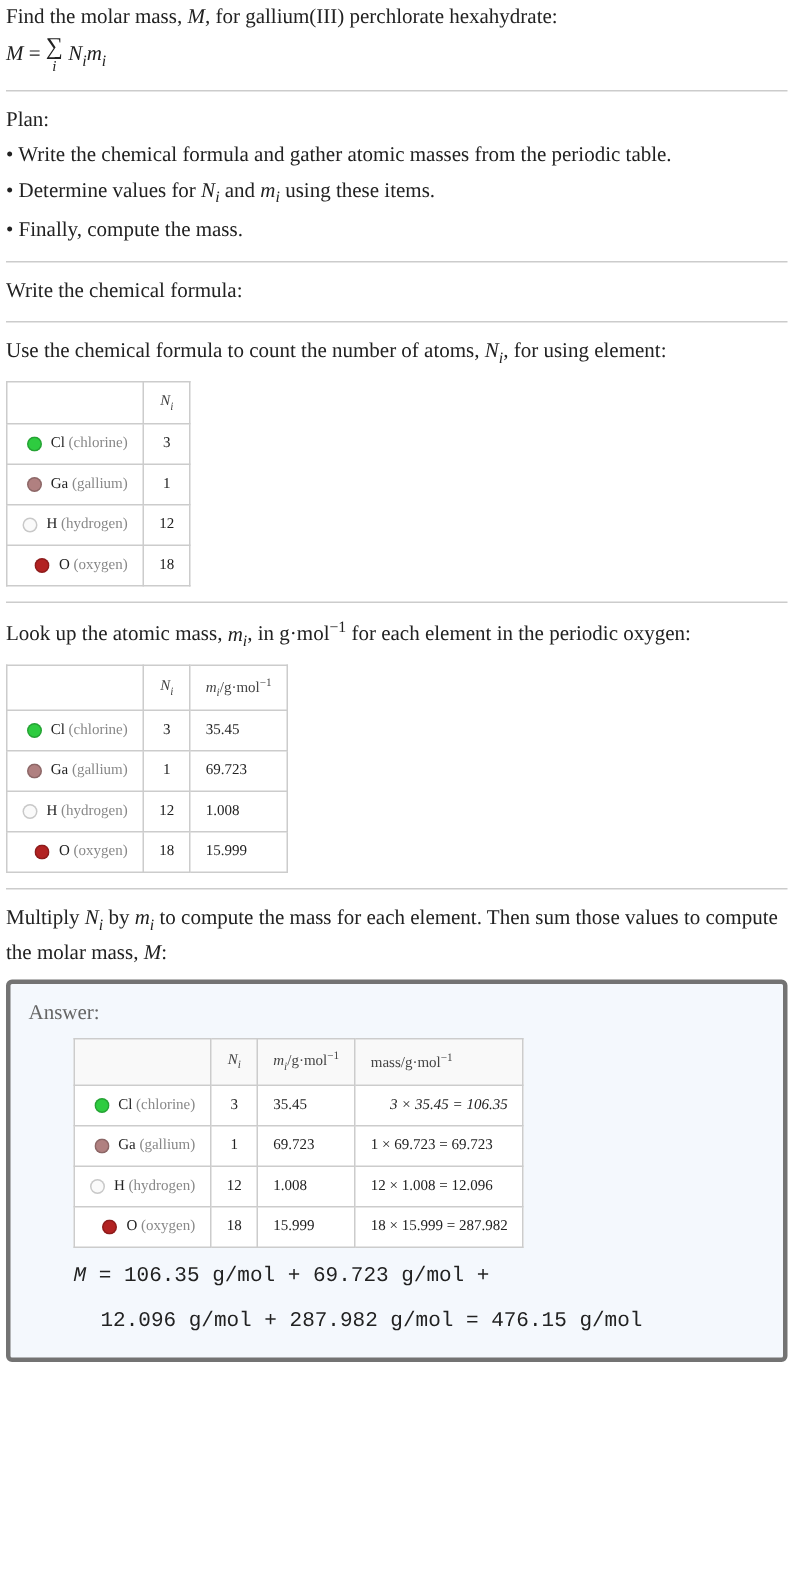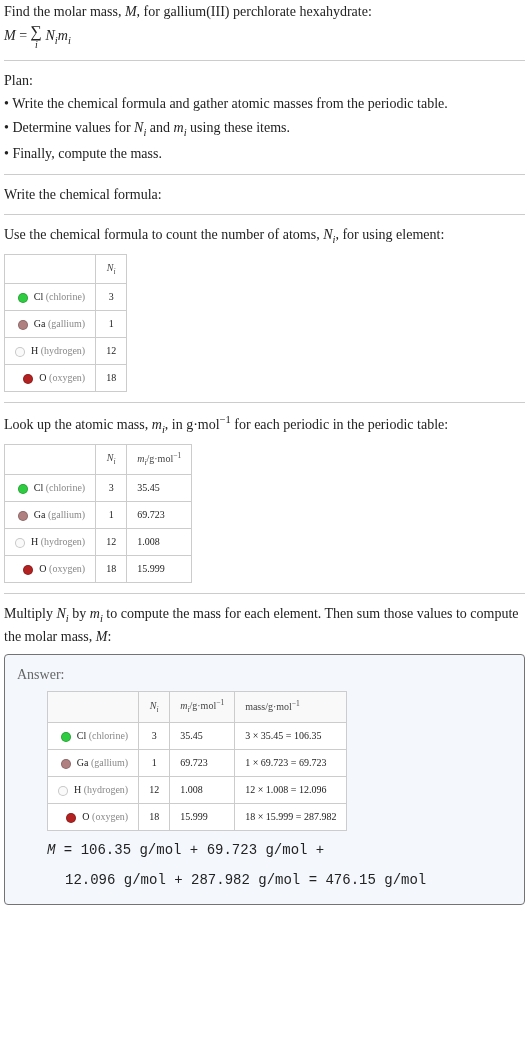--- a/index.html
+++ b/index.html
@@ -51,21 +51,21 @@
     vertical-align: middle;
     border: 1px solid rgba(0,0,0,0.2);
     box-sizing: border-box;
   }
   .dot-cl { background: #2ecc40; }
   .dot-ga { background: #b08080; }
   .dot-h  { background: #fafafa; }
   .dot-o  { background: #b22222; }
 
   .answer-box {
-    border: 1px solid #737373;
+    border: 3px solid #737373;
     background: #f4f8fd;
     border-radius: 4px;
     padding: 10px 12px 14px 12px;
     margin: 8px 0 20px 0;
   }
   .answer-box .label {
     color: #666;
     margin-bottom: 6px;
   }
   .answer-box table.grid {
@@ -142,21 +142,21 @@
     <tr>
       <td class="el"><span class="dot dot-o"></span><span>O</span> <span class="gray">(oxygen)</span></td>
       <td>18</td>
     </tr>
   </tbody>
     </table>
 
   <hr class="rule">
 
   <div>
-    <span>Look up the atomic mass, </span><span class="ital">m<sub>i</sub></span><span>, in g·mol</span><sup>−1</sup><span> for each periodic in the periodic table:</span>
+    <span>Look up the atomic mass, </span><span class="ital">m<sub>i</sub></span><span>, in g·mol</span><sup>−1</sup><span> for each element in the periodic oxygen:</span>
   </div>
   <table class="grid">
     <tbody>
         <tr>
       <th></th>
       <th><span class="ital">N<sub>i</sub></span></th>
       <th style="text-align:left;"><span class="ital">m<sub>i</sub></span>/g·mol<sup>−1</sup></th>
     </tr>
     <tr>
       <td class="el"><span class="dot dot-cl"></span><span>Cl</span> <span class="gray">(chlorine)</span></td>
@@ -195,21 +195,21 @@
             <tr>
           <th></th>
           <th><span class="ital">N<sub>i</sub></span></th>
           <th style="text-align:left;"><span class="ital">m<sub>i</sub></span>/g·mol<sup>−1</sup></th>
           <th style="text-align:left;">mass/g·mol<sup>−1</sup></th>
         </tr>
         <tr>
           <td class="el"><span class="dot dot-cl"></span><span>Cl</span> <span class="gray">(chlorine)</span></td>
           <td>3</td>
           <td style="text-align:left;">35.45</td>
-          <td style="text-align:left;">3 × 35.45 = 106.35</td>
+          <td style="text-align:right;font-style:italic;">3 × 35.45 = 106.35</td>
         </tr>
         <tr>
           <td class="el"><span class="dot dot-ga"></span><span>Ga</span> <span class="gray">(gallium)</span></td>
           <td>1</td>
           <td style="text-align:left;">69.723</td>
           <td style="text-align:left;">1 × 69.723 = 69.723</td>
         </tr>
         <tr>
           <td class="el"><span class="dot dot-h"></span><span>H</span> <span class="gray">(hydrogen)</span></td>
           <td>12</td>

